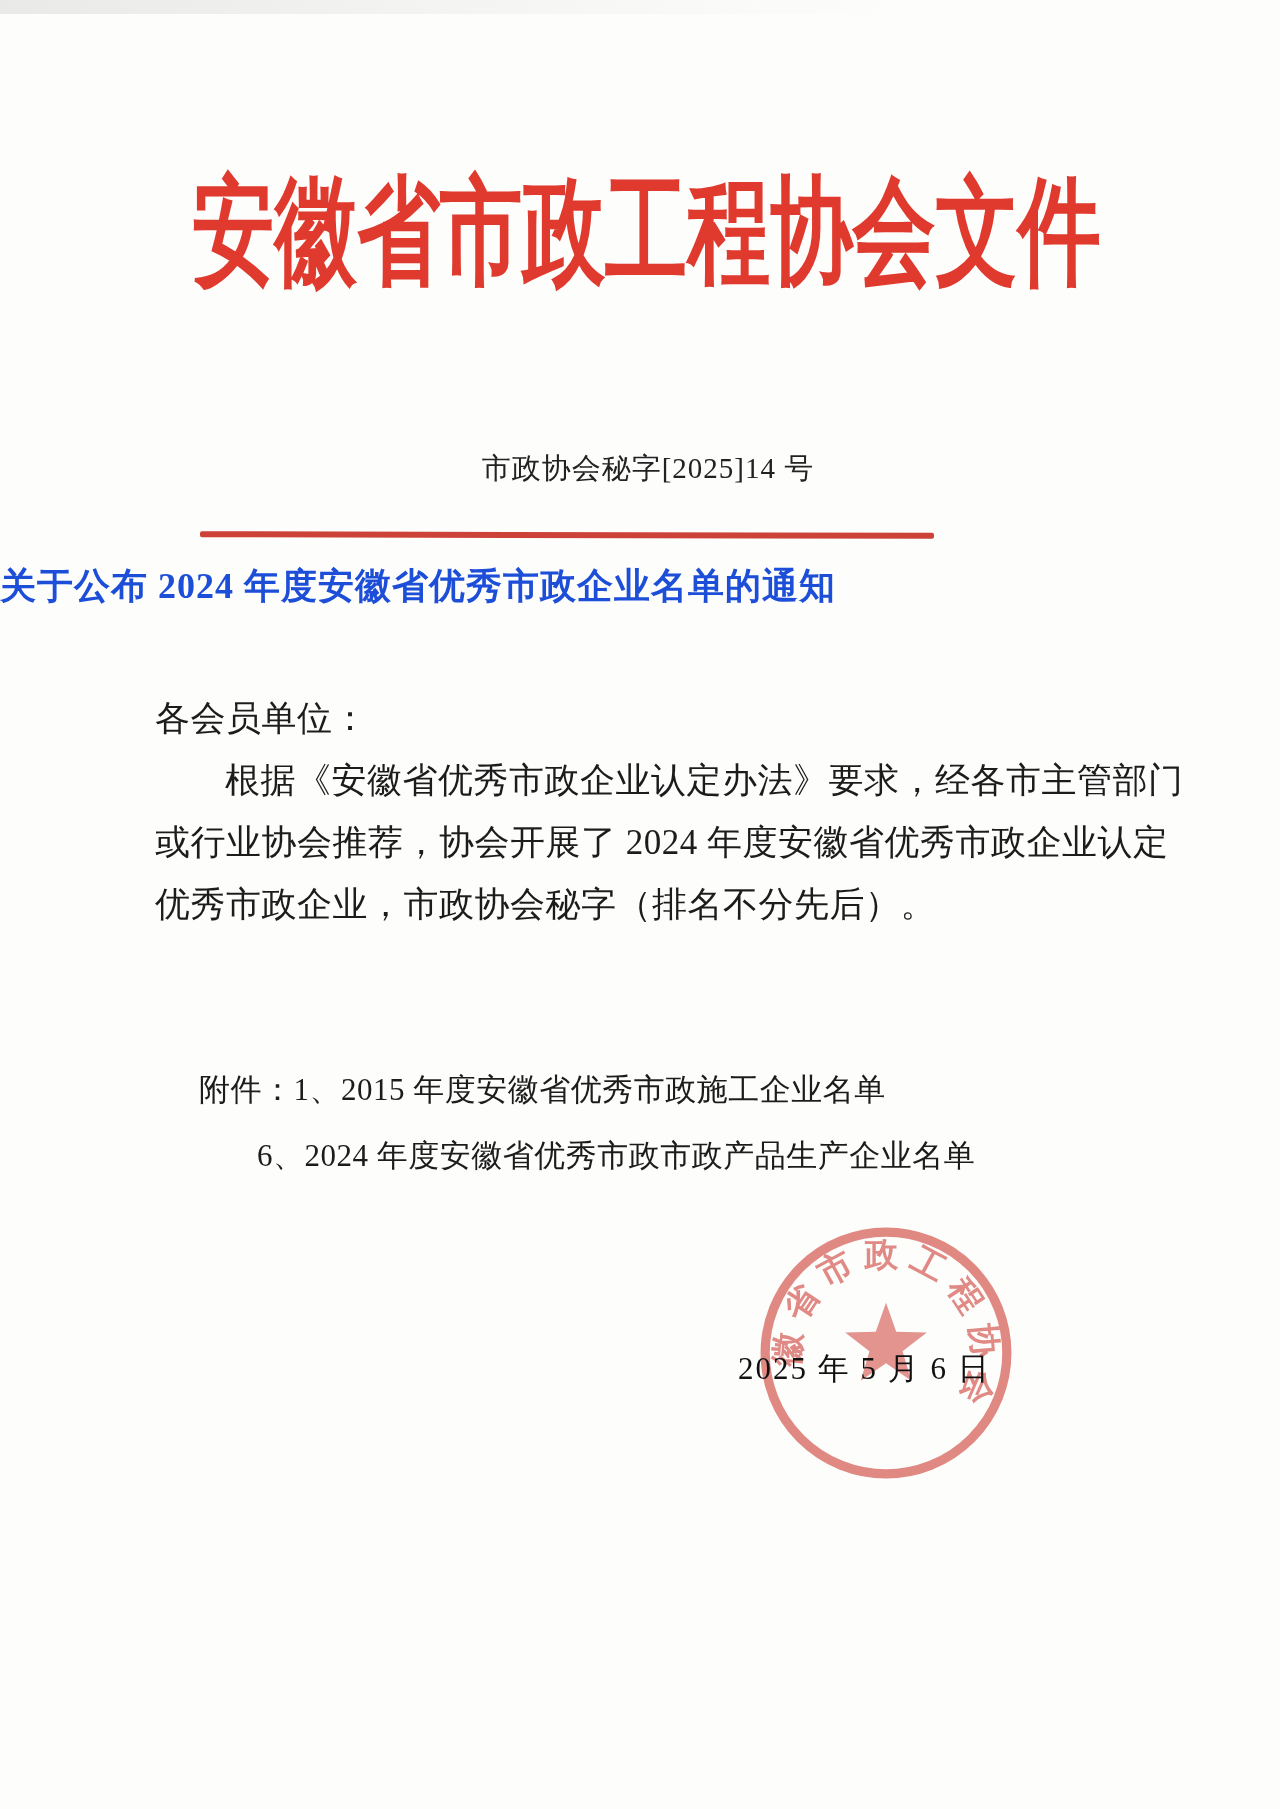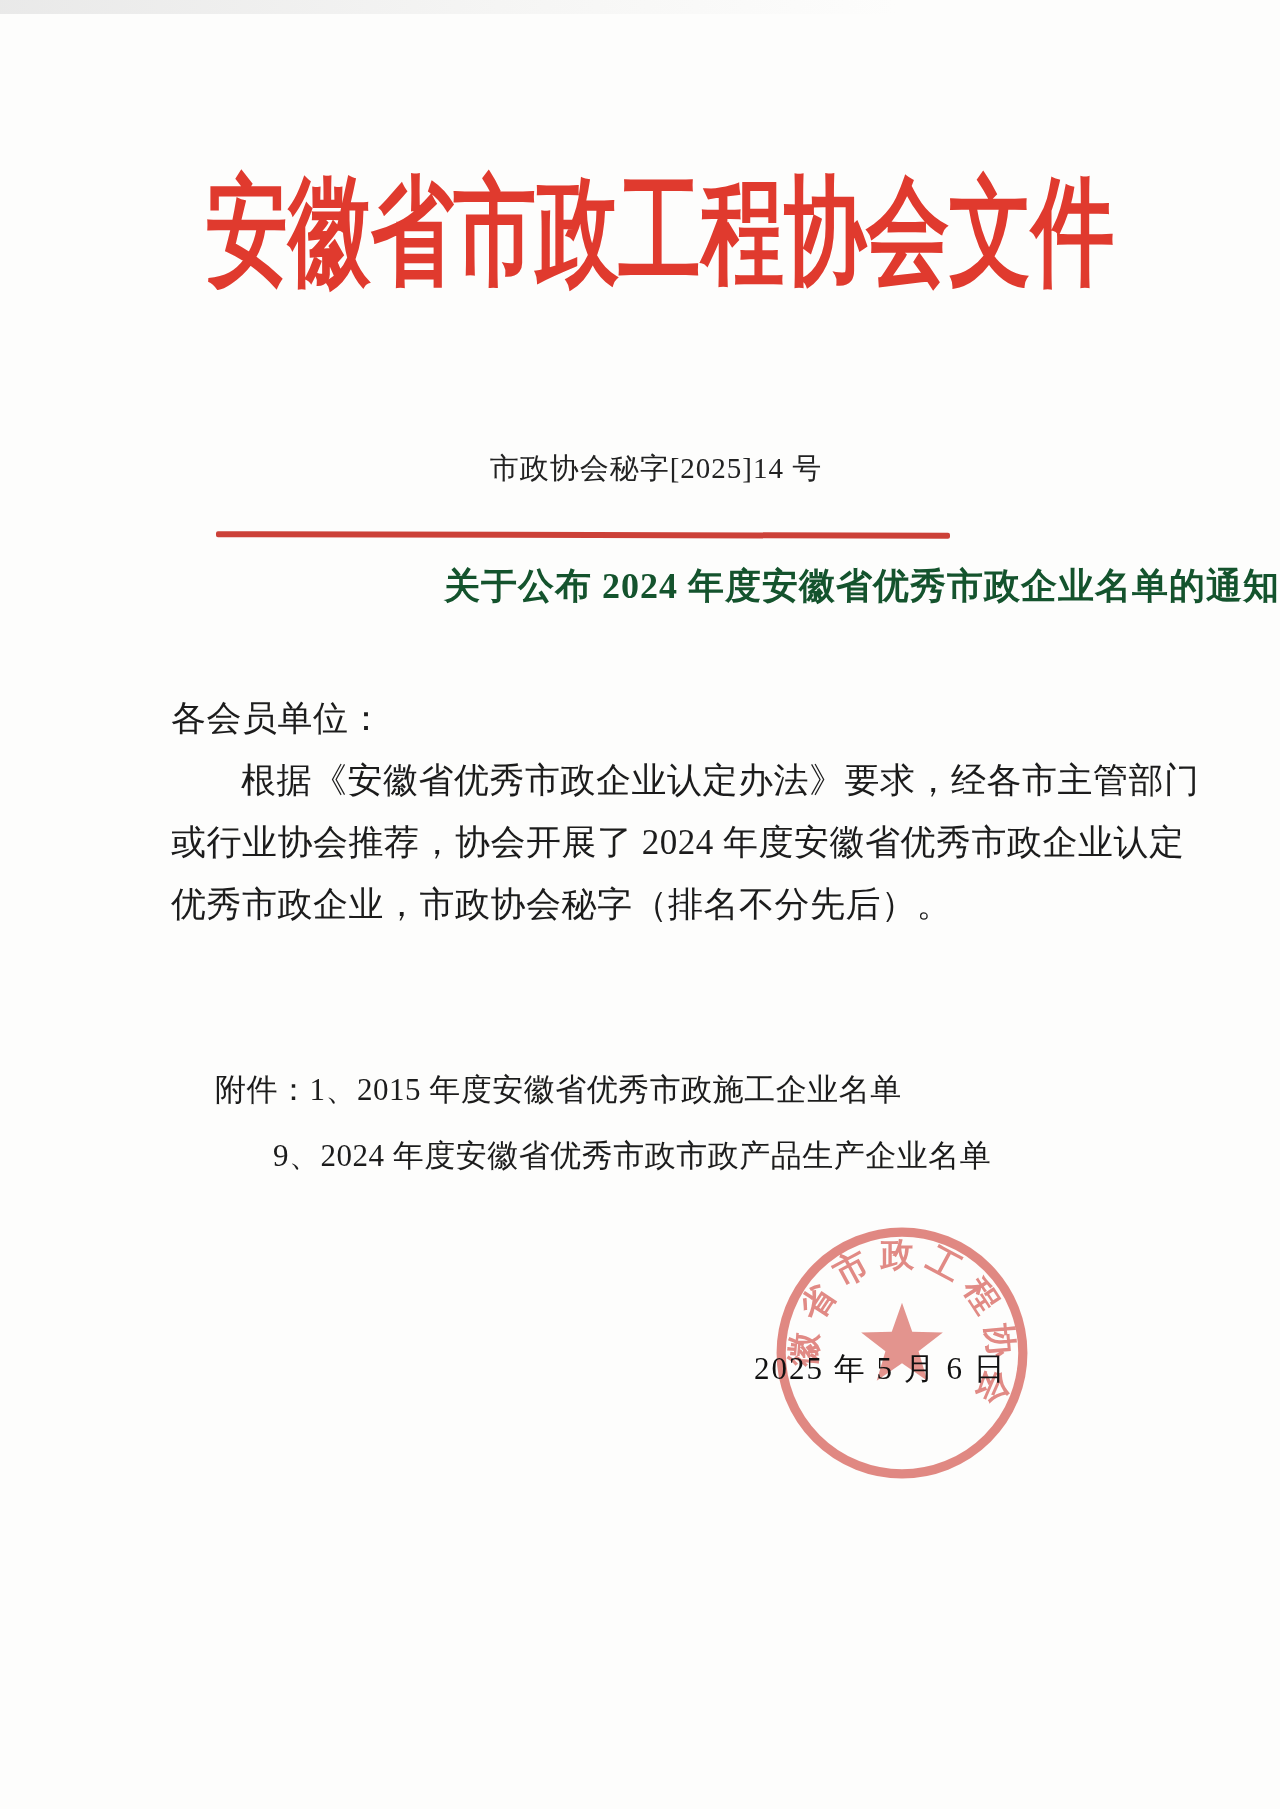--- a/index.html
+++ b/index.html
@@ -10,21 +10,21 @@
     font-family: "Liberation Serif", "DejaVu Serif", serif;
     color: #1c1c1c;
     overflow: hidden;
   }
   
   .scan-edge {
     position: absolute; left: 0; top: 0; width: 100%; height: 14px;
     background: linear-gradient(90deg, #d9d9d9 0%, #efefee 40%, #fdfdfc 70%);
     opacity: .55;
   }
-  .page { position: absolute; inset: 0; margin-left: 16px; }
+  .page { position: absolute; inset: 0; }
 
   .header-title {
     position: absolute;
     top: 168px;
     left: 0;
     width: 100%;
     text-align: center;
     font-size: 118px;
     font-weight: bold;
     color: #e03a2e;
@@ -56,24 +56,24 @@
     background: #cc4138;
     border-radius: 2px;
     transform: rotate(0.12deg);
   }
 
   .notice-title {
     position: absolute;
     top: 562px;
     left: 0;
     width: 100%;
-    text-align: right;
+    text-align: left;
     font-size: 36px;
     font-weight: bold;
-    color: #14532d;
+    color: #1d4ed8;
     letter-spacing: 1px;
     white-space: nowrap;
   }
 
   .body-text {
     position: absolute;
     left: 155px;
     top: 688px;
     width: 790px;
     font-size: 35px;
@@ -141,21 +141,21 @@
     <div class="line">各会员单位：</div>
     <div class="line indent">根据《安徽省优秀市政企业认定办法》要求，经各市主管部门</div>
     <div class="line">或行业协会推荐，协会开展了 2024 年度安徽省优秀市政企业认定</div>
     <div class="line">优秀市政企业，市政协会秘字（排名不分先后）。</div>
   </div>
 
   <div class="attachments">
     <div class="att-line">
       <span>附件：</span><span>1、2015 年度安徽省优秀市政施工企业名单</span>
     </div>
-    <div class="att-line att-line-2">9、2024 年度安徽省优秀市政市政产品生产企业名单</div>
+    <div class="att-line att-line-2">6、2024 年度安徽省优秀市政市政产品生产企业名单</div>
   </div>
 
   <div class="seal">
     <svg viewBox="0 0 250 250" xmlns="http://www.w3.org/2000/svg">
       <defs>
         <path id="sealArc" d="M 40,125 A 85,85 0 1 1 210,125 A 85,85 0 1 1 40,125" fill="none"></path>
       </defs>
       <circle cx="125" cy="125" r="118" fill="none" stroke-width="9" opacity="0.8" stroke="#d4574f"></circle>
       <polygon points="125,76 135,104.2 164.9,105 141.2,123.3 149.7,152 125,135 100.3,152 108.8,123.3 85.1,105 115,104.2" opacity="0.72" fill="#d4574f"></polygon>
       <text font-size="33" font-weight="bold" letter-spacing="9" text-anchor="middle" opacity="0.78" font-family="Liberation Serif, DejaVu Serif, serif" fill="#d4574f">

